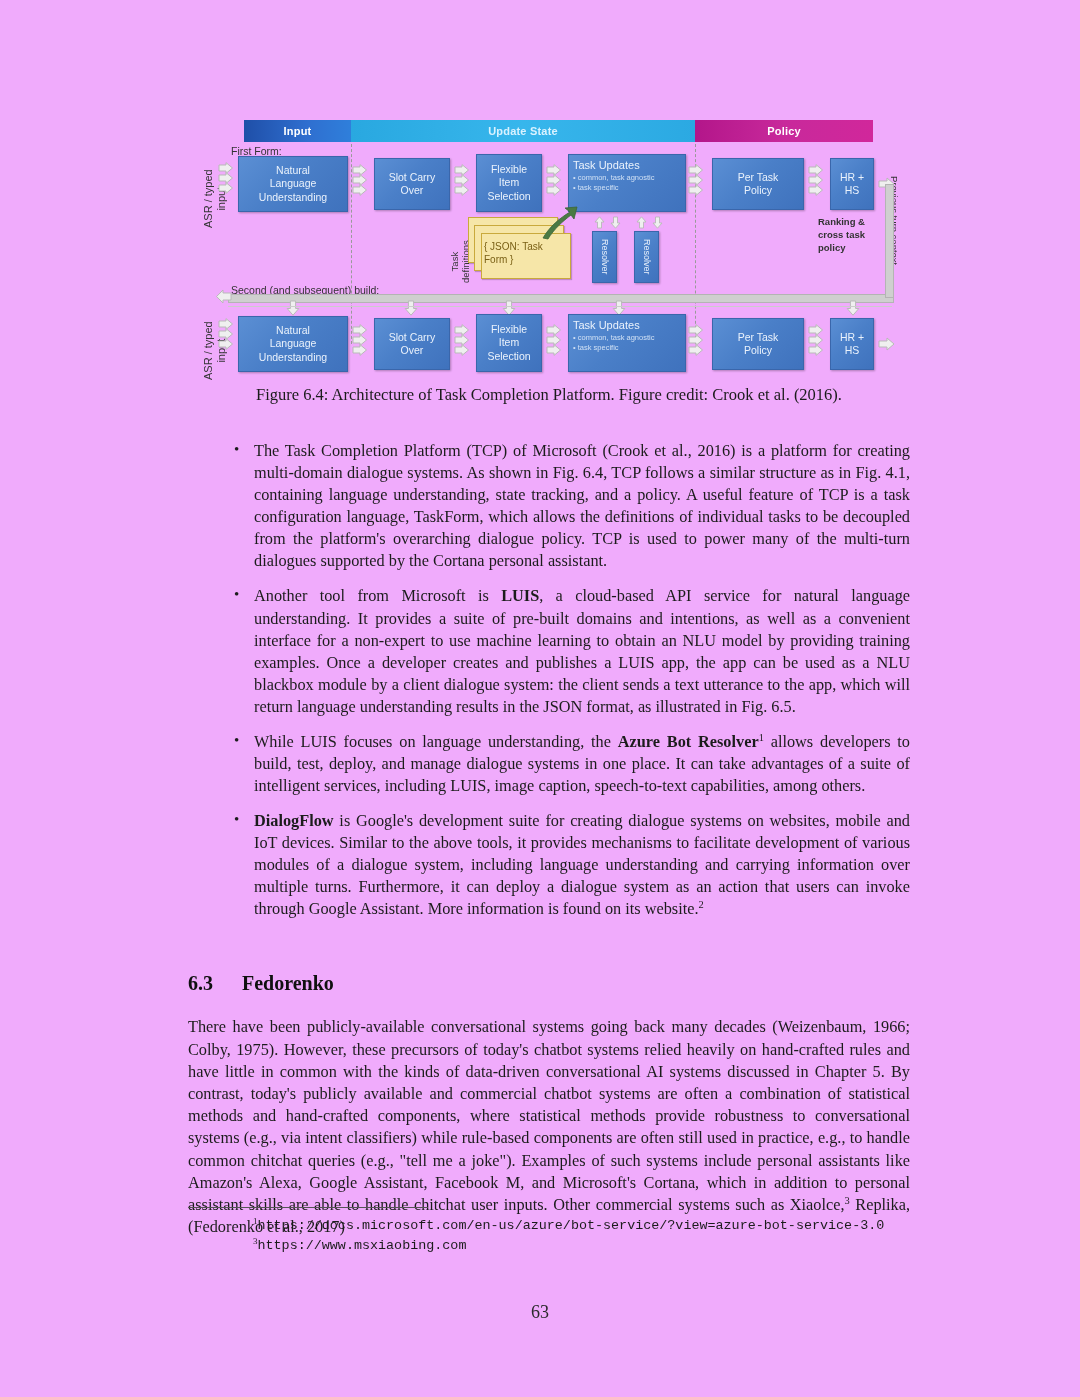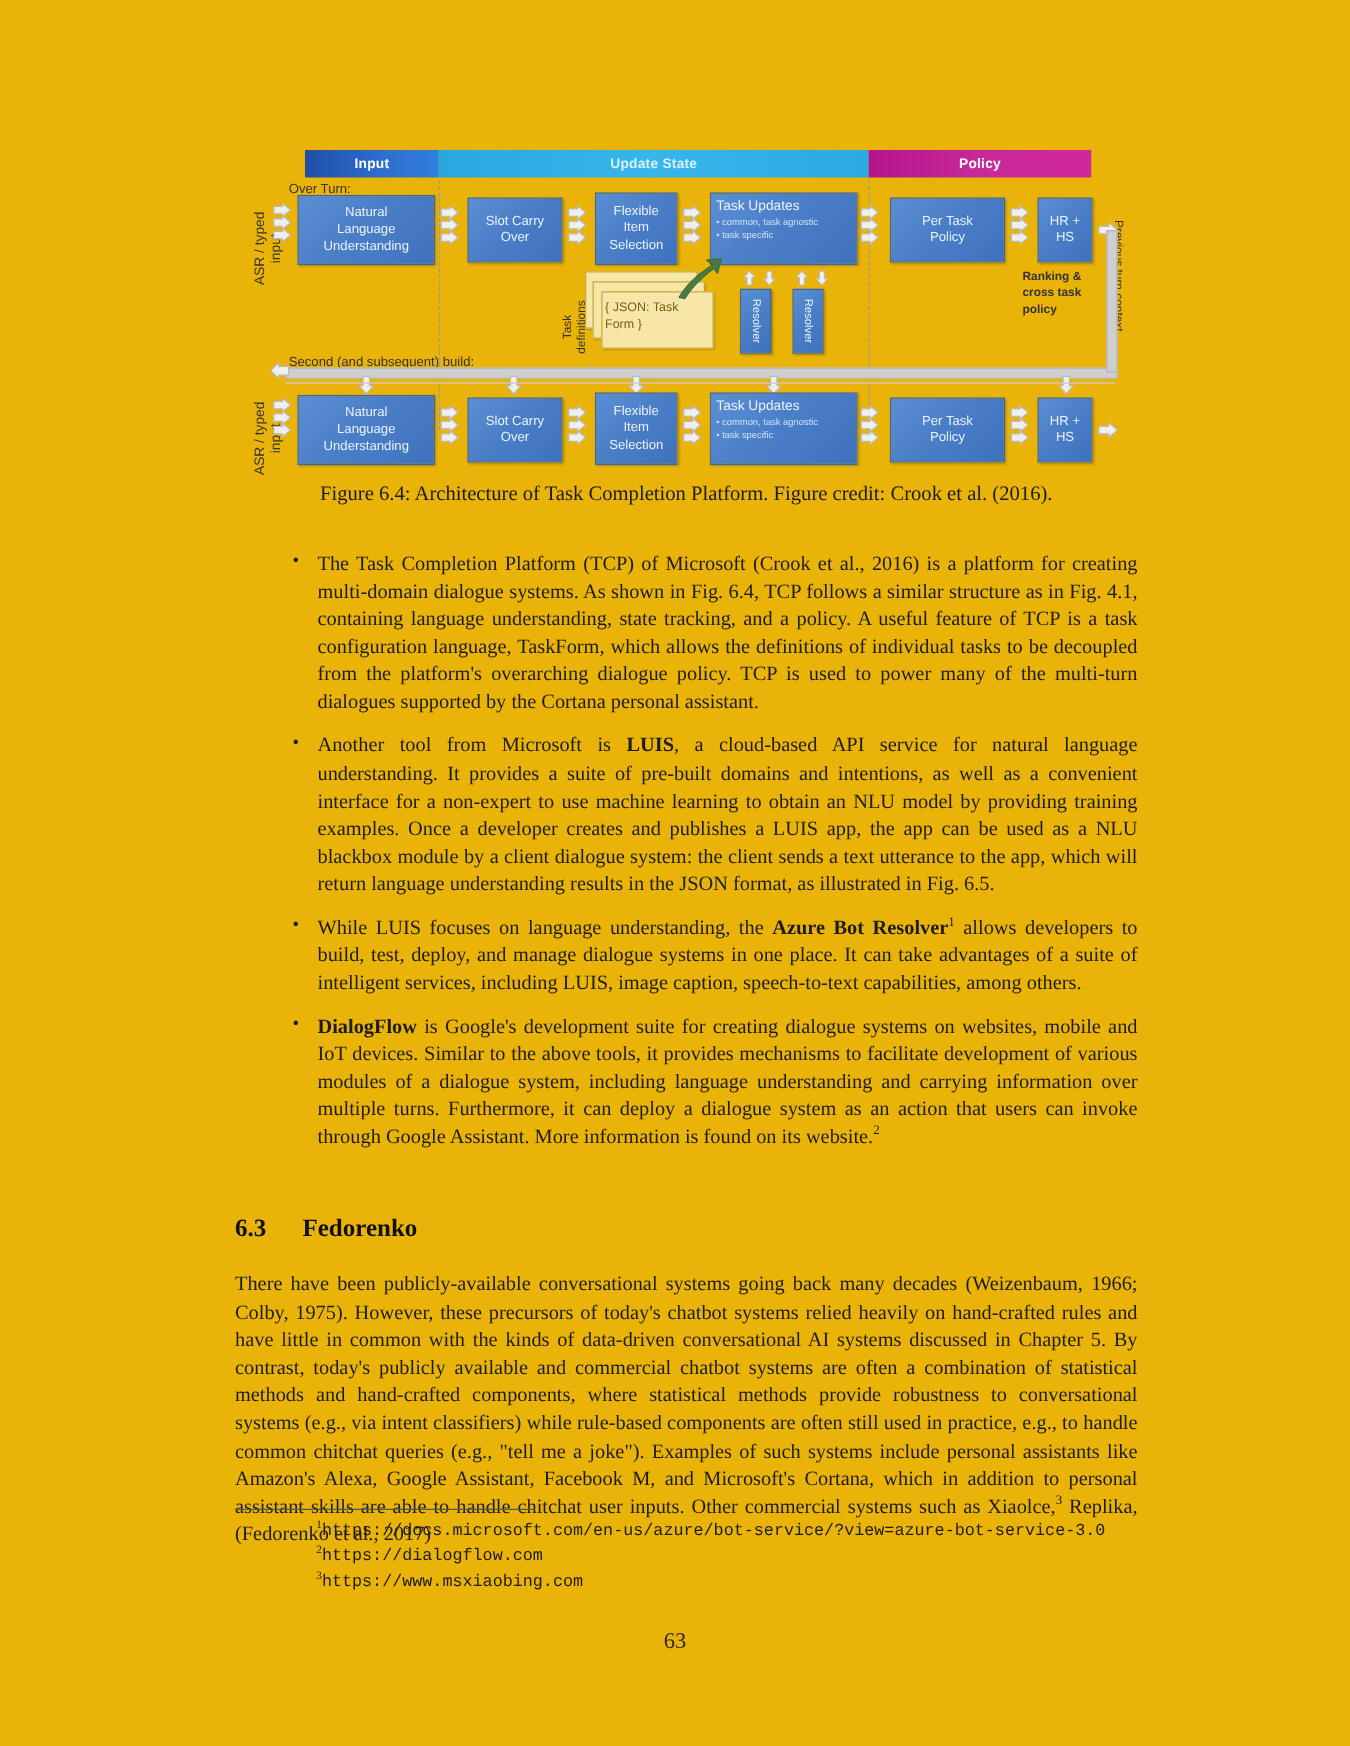--- a/index.html
+++ b/index.html
@@ -11,21 +11,21 @@
     width: 1080px;
     height: 1397px;
     position: relative;
     font-family: "Liberation Serif", serif;
     color: #1a1a1a;
     overflow: hidden;
   }
   .page {
     position: absolute;
     inset: 0;
-    background: #eab308;
+    background: #f0abfc;
   }
 
   
   .figure {
     position: absolute;
     left: 188px;
     top: 118px;
     width: 722px;
     height: 262px;
   }
@@ -286,21 +286,21 @@
       <div class="band band-input">Input</div>
       <div class="band band-update">Update State</div>
       <div class="band band-policy">Policy</div>
 
       <div class="divider" style="left:163px; top:26px; height:200px;"></div>
       <div class="divider" style="left:507px; top:26px; height:200px;"></div>
 
       <div class="vlabel" style="left:14px; top:110px;">ASR / typed<br>input</div>
       <div class="vlabel" style="left:14px; top:262px;">ASR / typed<br>input</div>
 
-      <div class="rowlabel" style="left:43px; top:27px;">Over Turn:</div>
+      <div class="rowlabel" style="left:43px; top:27px;">First Form:</div>
       <div class="rowlabel" style="left:43px; top:166px;">Second (and subsequent) build:</div>
 
       <div class="vlabel-right" style="left:712px; top:58px;">Previous turn context</div>
 
       <svg class="arrow3" style="left:30px; top:44px;" viewBox="0 0 16 34">
         <g fill="#efefef" stroke="#b9b9b9" stroke-width="1">
           <path d="M1,3 L8,3 L8,0.6 L14.5,6 L8,11.4 L8,9 L1,9 Z"></path>
           <path d="M1,13 L8,13 L8,10.6 L14.5,16 L8,21.4 L8,19 L1,19 Z"></path>
           <path d="M1,23 L8,23 L8,20.6 L14.5,26 L8,31.4 L8,29 L1,29 Z"></path>
         </g>
@@ -523,19 +523,18 @@
 
   <h2 class="section-head">
     <span class="num">6.3</span><span>Fedorenko</span>
   </h2>
 
   <p class="para">There have been publicly-available conversational systems going back many decades (Weizenbaum, 1966; Colby, 1975).  However, these precursors of today's chatbot systems relied heavily on hand-crafted rules and have little in common with the kinds of data-driven conversational AI systems discussed in Chapter 5. By contrast, today's publicly available and commercial chatbot systems are often a combination of statistical methods and hand-crafted components, where statistical methods provide robustness to conversational systems (e.g., via intent classifiers) while rule-based components are often still used in practice, e.g., to handle common chitchat queries (e.g., "tell me a joke"). Examples of such systems include personal assistants like Amazon's Alexa, Google Assistant, Facebook M, and Microsoft's Cortana, which in addition to personal assistant skills are able to handle chitchat user inputs. Other commercial systems such as Xiaolce,<sup>3</sup> Replika, (Fedorenko et al., 2017)</p>
 
   <div class="fnrule"></div>
   <div class="footnotes">
     <div class="fn"><sup>1</sup>https://docs.microsoft.com/en-us/azure/bot-service/?view=azure-bot-service-3.0</div>
-    <div class="fn"><sup>2</sup>https://dialogflow.com</div>
     <div class="fn"><sup>3</sup>https://www.msxiaobing.com</div>
   </div>
 
   <div class="pagenum">63</div>
 
 </div>
 
 </body></html>

